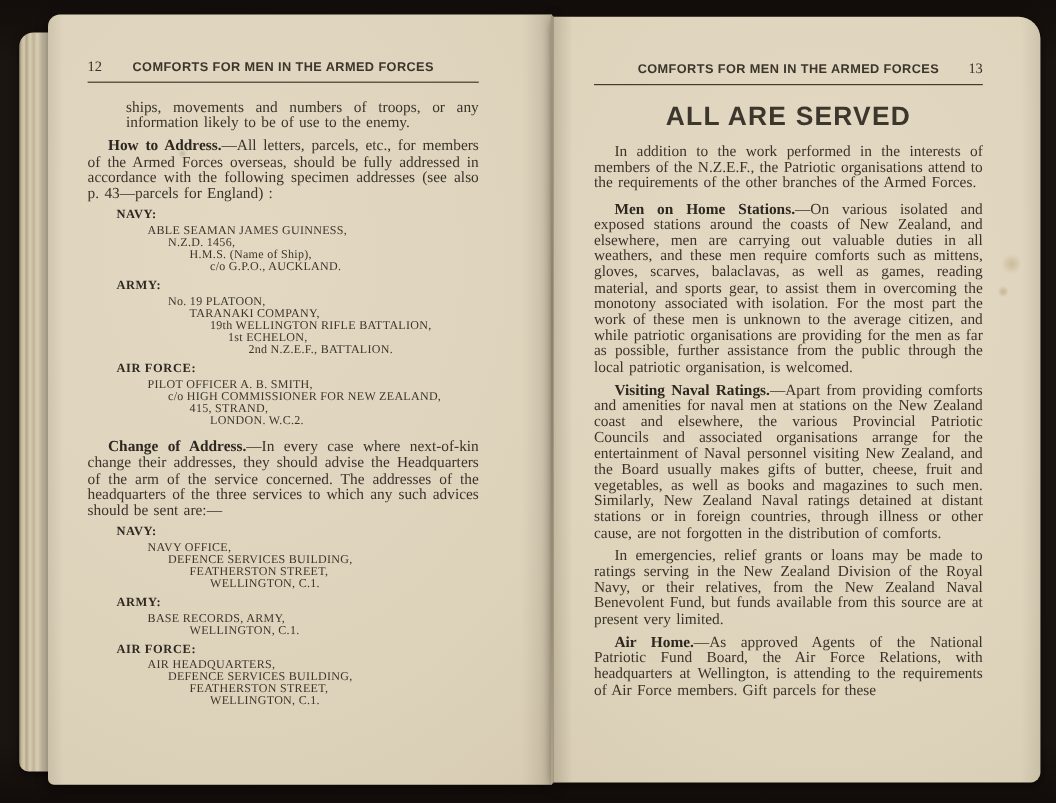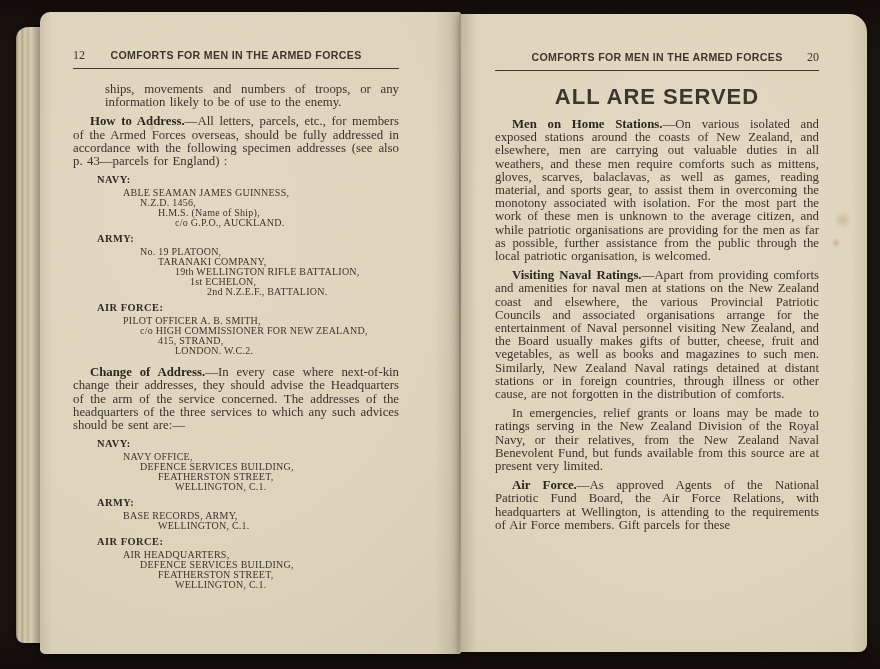--- a/index.html
+++ b/index.html
@@ -149,28 +149,29 @@
         <div class="aline a2">DEFENCE SERVICES BUILDING,</div>
         <div class="aline a3">FEATHERSTON STREET,</div>
         <div class="aline a4">WELLINGTON, C.1.</div>
       </div>
     </div>
 
     <div class="content content-right">
       <div class="pagehead">
         <span class="pagenum"></span>
         <span class="runhead">COMFORTS FOR MEN IN THE ARMED FORCES</span>
-        <span class="pagenum right">20</span>
+        <span class="pagenum right">13</span>
       </div>
 
       <h1 class="book-title">ALL ARE SERVED</h1>
 
+      <p class="para mt10"><span>In addition to the work performed in the interests of members of the N.Z.E.F., the Patriotic organisations attend to the requirements of the other branches of the Armed Forces.</span></p>
 
       <p class="para mt8"><b class="lead">Men on Home Stations.</b><span>—On various isolated and exposed stations around the coasts of New Zealand, and elsewhere, men are carrying out valuable duties in all weathers, and these men require comforts such as mittens, gloves, scarves, balaclavas, as well as games, reading material, and sports gear, to assist them in overcoming the monotony associated with isolation.  For the most part the work of these men is unknown to the average citizen, and while patriotic organisations are providing for the men as far as possible, further assistance from the public through the local patriotic organisation, is welcomed.</span></p>
 
       <p class="para mt6"><b class="lead">Visiting Naval Ratings.</b><span>—Apart from providing comforts and amenities for naval men at stations on the New Zealand coast and elsewhere, the various Provincial Patriotic Councils and associated organisations arrange for the entertainment of Naval personnel visiting New Zealand, and the Board usually makes gifts of butter, cheese, fruit and vegetables, as well as books and magazines to such men.  Similarly, New Zealand Naval ratings detained at distant stations or in foreign countries, through illness or other cause, are not forgotten in the distribution of comforts.</span></p>
 
       <p class="para mt6"><span>In emergencies, relief grants or loans may be made to ratings serving in the New Zealand Division of the Royal Navy, or their relatives, from the New Zealand Naval Benevolent Fund, but funds available from this source are at present very limited.</span></p>
 
-      <p class="para mt6"><b class="lead">Air Force.</b><span>—As approved Agents of the National Patriotic Fund Board, the Air Force Relations, with headquarters at Wellington, is attending to the requirements of Air Force members.  Gift parcels for these</span></p>
+      <p class="para mt6"><b class="lead">Air Home.</b><span>—As approved Agents of the National Patriotic Fund Board, the Air Force Relations, with headquarters at Wellington, is attending to the requirements of Air Force members.  Gift parcels for these</span></p>
     </div>
   </div>
 </div>
 
 </body></html>

